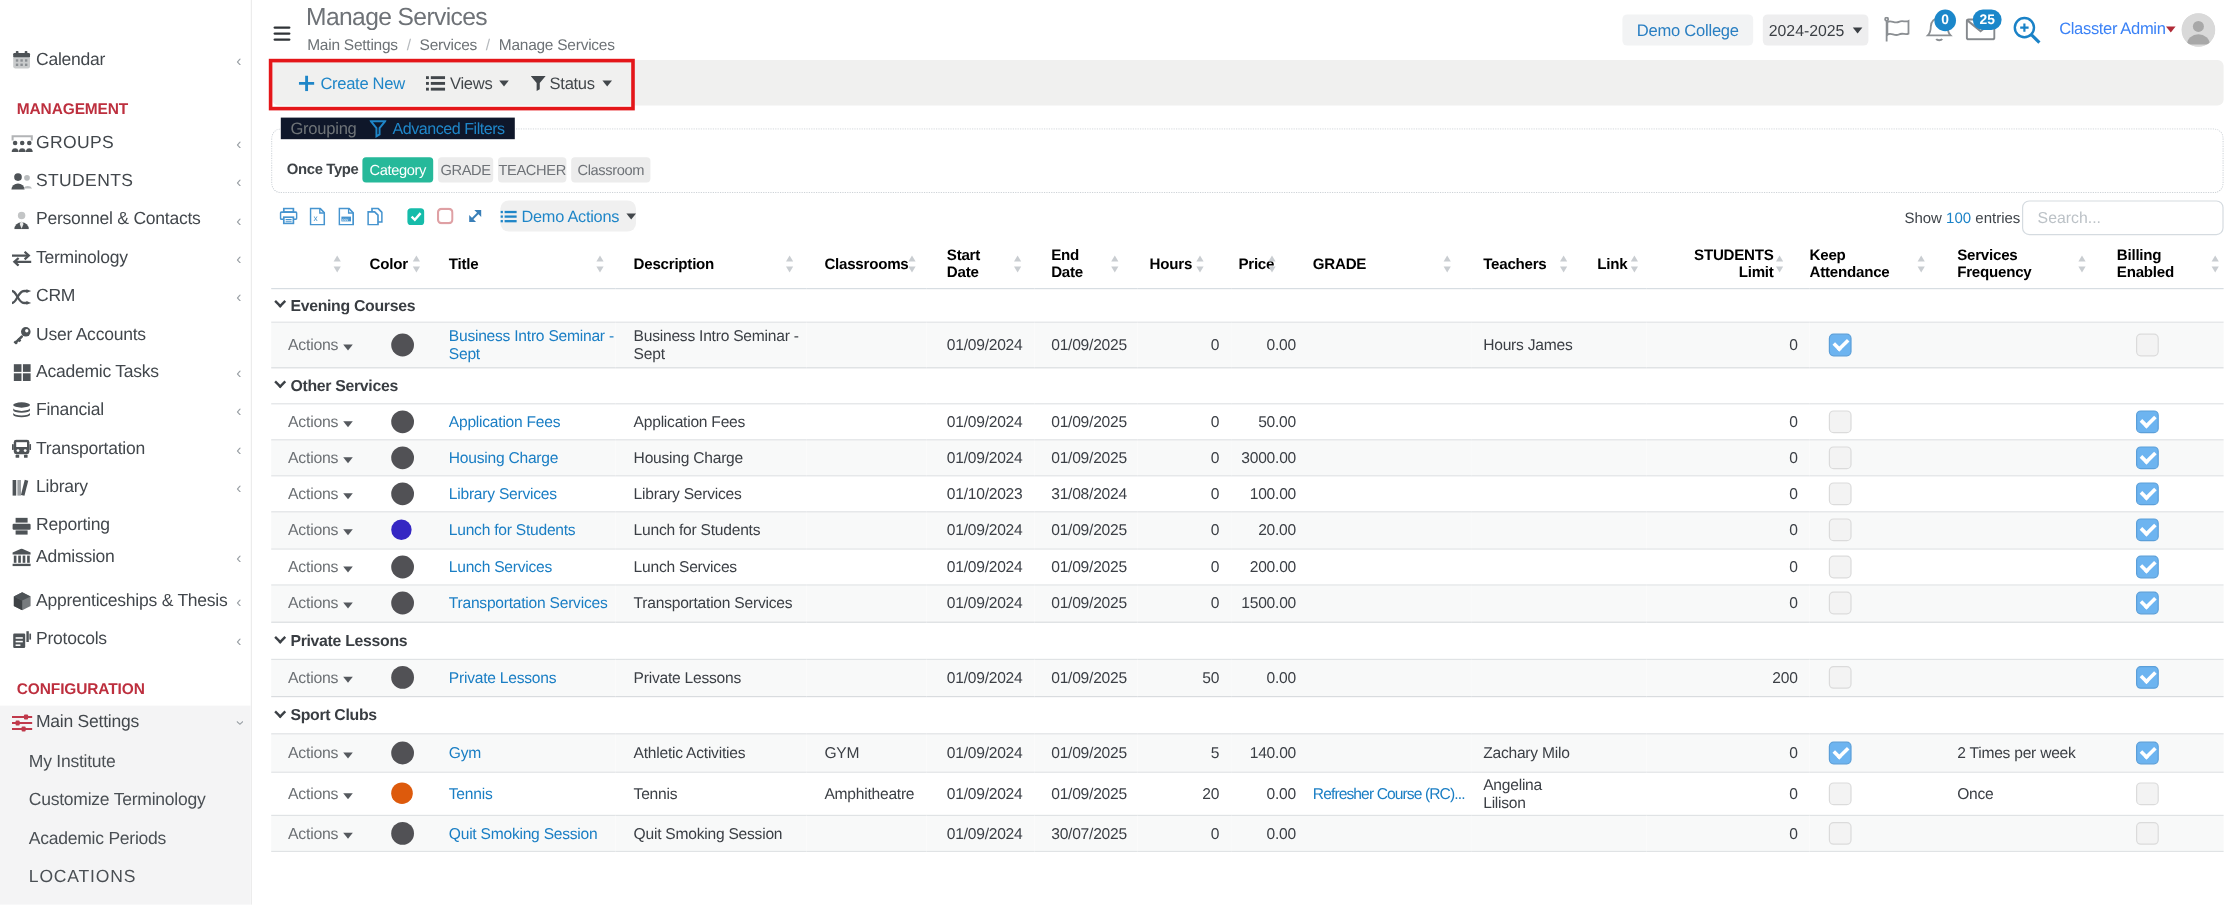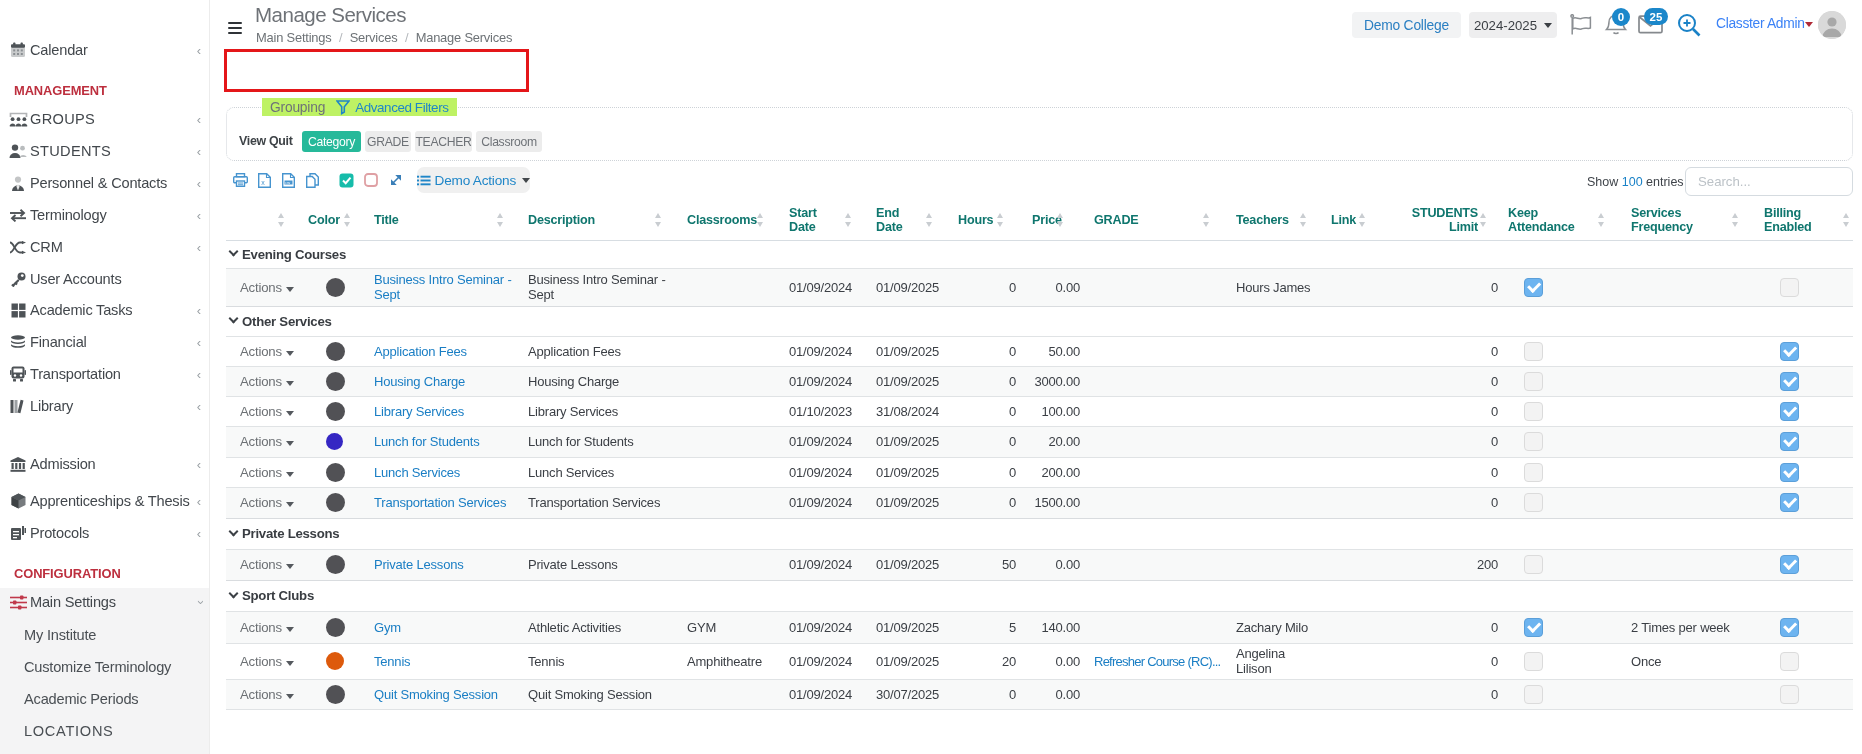--- a/index.html
+++ b/index.html
@@ -41,21 +41,21 @@
 #toolbar { position:absolute; left:227px; top:50px; width:1626px; height:38px; background:#f0f0ef; border-radius:5px; }
 #redbox { position:absolute; left:224px; top:49px; width:305px; height:43px; border:3px solid #e41619; z-index:5; }
 .tbtn { position:absolute; top:0; height:38px; display:flex; align-items:center; font-size:13.8px; letter-spacing:-0.25px; color:#42474b; white-space:nowrap; }
 #btn-create { left:22px; color:#1f86c8; }
 #btn-views { left:128px; }
 #btn-status { left:215px; }
 .tbtn .car { margin-left:6px; border-top-color:#42474b; }
 
 
 #groupbox { position:absolute; left:226px; top:107px; width:1627px; height:54px; border:1px dotted #cdd2d7; border-radius:8px; }
-#legendrow { position:absolute; left:234px; top:98px; height:18px; background:#bef264; display:flex; align-items:center; padding:0 8px; z-index:2; font-size:13.8px; letter-spacing:-0.2px;margin-left:28px; }
+#legendrow { position:absolute; left:234px; top:98px; height:18px; background:#0f172a; display:flex; align-items:center; padding:0 8px; z-index:2; font-size:13.8px; letter-spacing:-0.2px; }
 #legendrow .grouping { color:#6e7377; margin-right:11px; }
 #legendrow .advf { color:#1f86c8; display:flex; align-items:center; gap:5px; font-size:13.4px; letter-spacing:-0.4px; }
 #viewtype { position:absolute; left:239px; top:134px; font-size:12.4px; letter-spacing:-0.3px; font-weight:bold; color:#3e4347; }
 .vbtn { position:absolute; top:131px; height:21px; display:flex; align-items:center; justify-content:center; font-size:12.2px; letter-spacing:-0.3px; border-radius:3px; color:#6e7277; background:#ececec; white-space:nowrap; }
 #vb1 { left:302px; width:59px; background:#26b99a; color:#fff; }
 #vb2 { left:365px; width:46px; }
 #vb3 { left:415px; width:57px; }
 #vb4 { left:476px; width:66px; }
 
 
@@ -64,21 +64,21 @@
 .tico { position:absolute; top:1px; width:24px; height:24px; display:flex; align-items:center; justify-content:center; }
 #bulkbtn { position:absolute; left:191px; top:0; width:113px; height:26px; background:#f0f0f0; border-radius:7px; display:flex; align-items:center; justify-content:center; gap:6px; font-size:13.6px; letter-spacing:-0.2px; color:#1f86c8; white-space:nowrap; }
 #bulkbtn .car { border-top-color:#42474b; }
 #showent { position:absolute; left:1587px; top:175px; font-size:12.5px; color:#3f444a; white-space:nowrap; }
 #showent b { color:#1a82c7; font-weight:normal; }
 #searchbox { position:absolute; left:1685px; top:167px; width:168px; height:29px; border:1px solid #d5dbe0; border-radius:6px; background:#fff; color:#bcc2c7; font-size:13.2px; display:flex; align-items:center; padding-left:12px; }
 
 
 #tbl { position:absolute; left:226px; top:200px; width:1627px; border-collapse:collapse; table-layout:fixed; font-size:13px; letter-spacing:-0.2px; color:#3b3f45; }
 #tbl td { white-space:nowrap; }
-#tbl th { font-weight:bold; color:#0f766e; font-size:12.6px; letter-spacing:-0.2px; vertical-align:middle; position:relative; text-align:left; }
+#tbl th { font-weight:bold; color:#000000; font-size:12.6px; letter-spacing:-0.2px; vertical-align:middle; position:relative; text-align:left; }
 #tbl thead tr { height:40px; }
 #tbl thead tr { border-bottom:1px solid #d7dde2; }
 #tbl td { vertical-align:middle; position:relative; }
 tr.grp { height:30px; border-top:1px solid #d9dcdf; font-weight:bold; color:#393d42; font-size:13.2px; letter-spacing:-0.25px; }
 tr.grp td { padding-left:16px; white-space:nowrap; }
 tr.row { border-top:1px solid #e0e3e5; }
 tr.row:last-child { border-bottom:1px solid #e0e3e5; }
 tr.odd { background:#f8f9f9; }
 .grp .gchev { position:absolute; left:4px; top:50%; margin-top:-6px; width:7px; height:7px; border-right:2px solid #3c4146; border-bottom:2px solid #3c4146; transform:rotate(45deg); }
 a.lk { color:#1a7ec4; text-decoration:none; }
@@ -261,20 +261,32 @@
     <svg width="16" height="15" viewBox="0 0 16 15">
             <g fill="#4e5357">
               <rect x="0.5" y="1" width="3" height="13"></rect>
               <rect x="4.5" y="1" width="3" height="13" fill="#9ca0a3"></rect>
               <rect x="9" y="1" width="3" height="13" transform="rotate(14 10.5 7.5)"></rect>
             </g>
           </svg>
     </span>
         <span class="tx">Library</span>
         <span class="ch">‹</span>
+      </div>
+  <div class="mi" style="top:422px">
+        <span class="ic">
+    <svg width="16" height="15" viewBox="0 0 16 15">
+            <g fill="#4e5357">
+              <rect x="3" y="0.5" width="10" height="4"></rect>
+              <rect x="0.5" y="5.5" width="15" height="5" rx="1"></rect>
+              <rect x="3" y="11" width="10" height="3.5"></rect>
+            </g>
+          </svg>
+    </span>
+        <span class="tx">Reporting</span>
       </div>
   <div class="mi" style="top:448px">
         <span class="ic">
     <svg width="16" height="15" viewBox="0 0 16 15">
             <g fill="#4e5357">
               <path d="M8 0 L15.5 3.5 v1.5 h-15 v-1.5 z"></path>
               <rect x="1.5" y="6" width="2.2" height="6"></rect>
               <rect x="5.2" y="6" width="2.2" height="6"></rect>
               <rect x="8.9" y="6" width="2.2" height="6"></rect>
               <rect x="12.6" y="6" width="2.2" height="6"></rect>
@@ -385,31 +397,52 @@
 <div id="badge25">25</div>
 <div id="uname">Classter Admin</div>
 <div id="ucar"></div>
 <div id="avatar">
 <svg width="28" height="28" viewBox="0 0 28 28">
         <circle cx="14" cy="14" r="14" fill="#d9d9d9"></circle>
         <circle cx="14" cy="11" r="4.6" fill="#a8a8a8"></circle>
         <path d="M4.5 26 a9.5 8.5 0 0 1 19 0 z" fill="#a8a8a8"></path>
       </svg></div>
 
+<div id="toolbar">
+  <div class="tbtn" id="btn-create">
+    <svg width="13" height="13" viewBox="0 0 13 13" style="margin-right:5px">
+          <path d="M5.3 0 h2.4 v5.3 H13 v2.4 H7.7 V13 H5.3 V7.7 H0 V5.3 h5.3 z" fill="#1f86c8"></path>
+        </svg>Create New</div>
+  <div class="tbtn" id="btn-views">
+    <svg width="16" height="13" viewBox="0 0 16 13" style="margin-right:4px">
+          <g fill="#42474b">
+            <rect x="0" y="0.5" width="2.4" height="2.4"></rect>
+            <rect x="4" y="0.5" width="12" height="2.4"></rect>
+            <rect x="0" y="5.3" width="2.4" height="2.4"></rect>
+            <rect x="4" y="5.3" width="12" height="2.4"></rect>
+            <rect x="0" y="10.1" width="2.4" height="2.4"></rect>
+            <rect x="4" y="10.1" width="12" height="2.4"></rect>
+          </g>
+        </svg>Views <span class="car"></span></div>
+  <div class="tbtn" id="btn-status">
+    <svg width="13" height="13" viewBox="0 0 13 13" style="margin-right:3px">
+          <path d="M0.3 0.4 h12.4 l-4.9 5.8 v5.2 l-2.6 1.4 v-6.6 z" fill="#42474b"></path>
+        </svg>Status <span class="car"></span></div>
+</div>
 <div id="redbox"></div>
 
 <div id="groupbox"></div>
 <div id="legendrow">
       <span class="grouping">Grouping</span>
       <span class="advf">
 <svg width="14" height="15" viewBox="0 0 14 15">
           <path d="M1 1 h12 l-4.7 5.8 v5.2 l-2.6 1.6 v-6.8 z" fill="none" stroke="#1f86c8" stroke-width="1.6"></path>
         </svg>Advanced Filters</span>
     </div>
-<div id="viewtype">View Quit</div>
+<div id="viewtype">Once Type</div>
 <div class="vbtn" id="vb1">Category</div>
 <div class="vbtn" id="vb2">GRADE</div>
 <div class="vbtn" id="vb3">TEACHER</div>
 <div class="vbtn" id="vb4">Classroom</div>
 
 <div id="iconrow">
   <div id="iconstrip"></div>
   <span class="tico" style="left:2px">
     <svg width="15" height="14" viewBox="0 0 15 14">
           <g fill="none" stroke="#4694cf" stroke-width="1.4">

